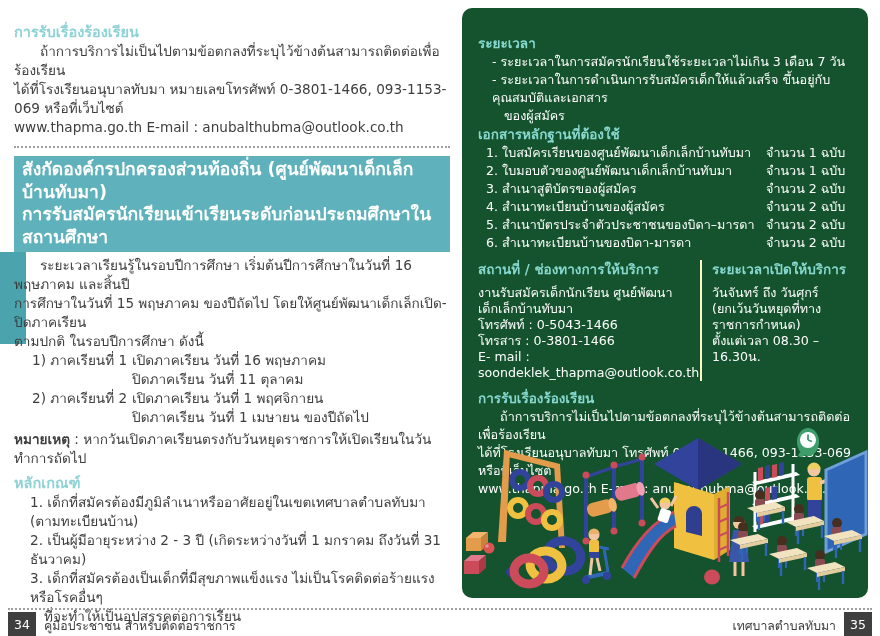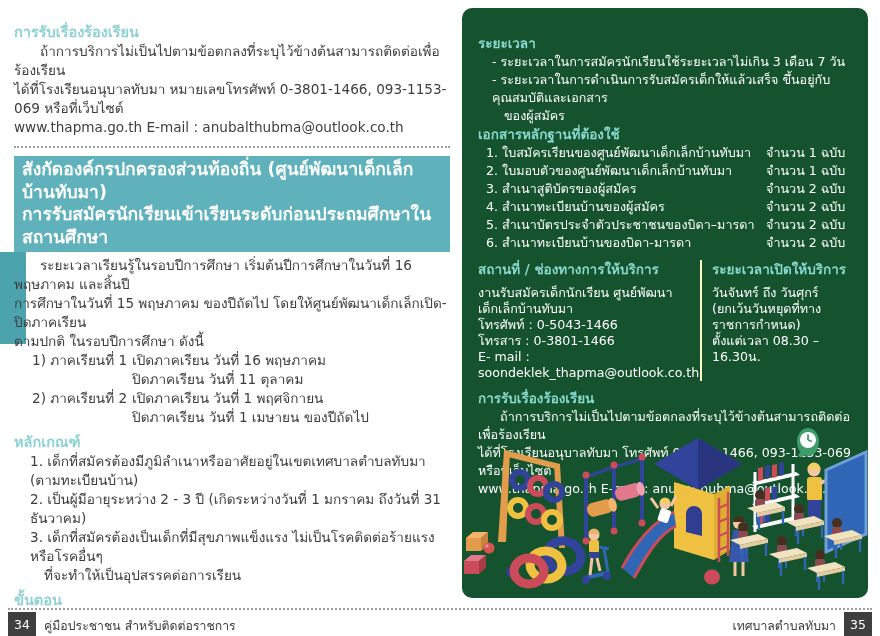--- a/index.html
+++ b/index.html
@@ -91,20 +91,21 @@
       </div>
     </div>
     <div class="term-row">
       <div class="term-label">2) ภาคเรียนที่ 2</div>
       <div class="term-vals">
         <div>เปิดภาคเรียน วันที่ 1 พฤศจิกายน</div>
         <div>ปิดภาคเรียน วันที่ 1 เมษายน ของปีถัดไป</div>
       </div>
     </div>
 
+    <div class="note-line"><span class="note-label">หมายเหตุ</span><span> : หากวันเปิดภาคเรียนตรงกับวันหยุดราชการให้เปิดเรียนในวันทำการถัดไป</span></div>
 
     <div class="sec-heading crit-heading">หลักเกณฑ์</div>
     <div class="crit-item">1. เด็กที่สมัครต้องมีภูมิลำเนาหรืออาศัยอยู่ในเขตเทศบาลตำบลทับมา (ตามทะเบียนบ้าน)</div>
     <div class="crit-item">2. เป็นผู้มีอายุระหว่าง 2 - 3 ปี (เกิดระหว่างวันที่ 1 มกราคม ถึงวันที่ 31 ธันวาคม)</div>
     <div class="crit-item">3. เด็กที่สมัครต้องเป็นเด็กที่มีสุขภาพแข็งแรง ไม่เป็นโรคติดต่อร้ายแรง หรือโรคอื่นๆ</div>
     <div class="crit-cont">ที่จะทำให้เป็นอุปสรรคต่อการเรียน</div>
 
     <div class="sec-heading steps-heading">ขั้นตอน</div>
 
   </div>

